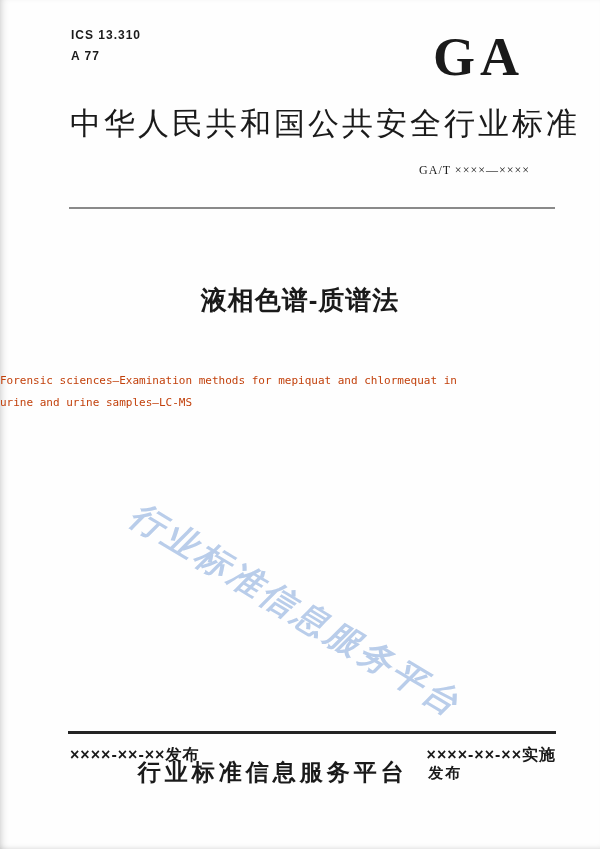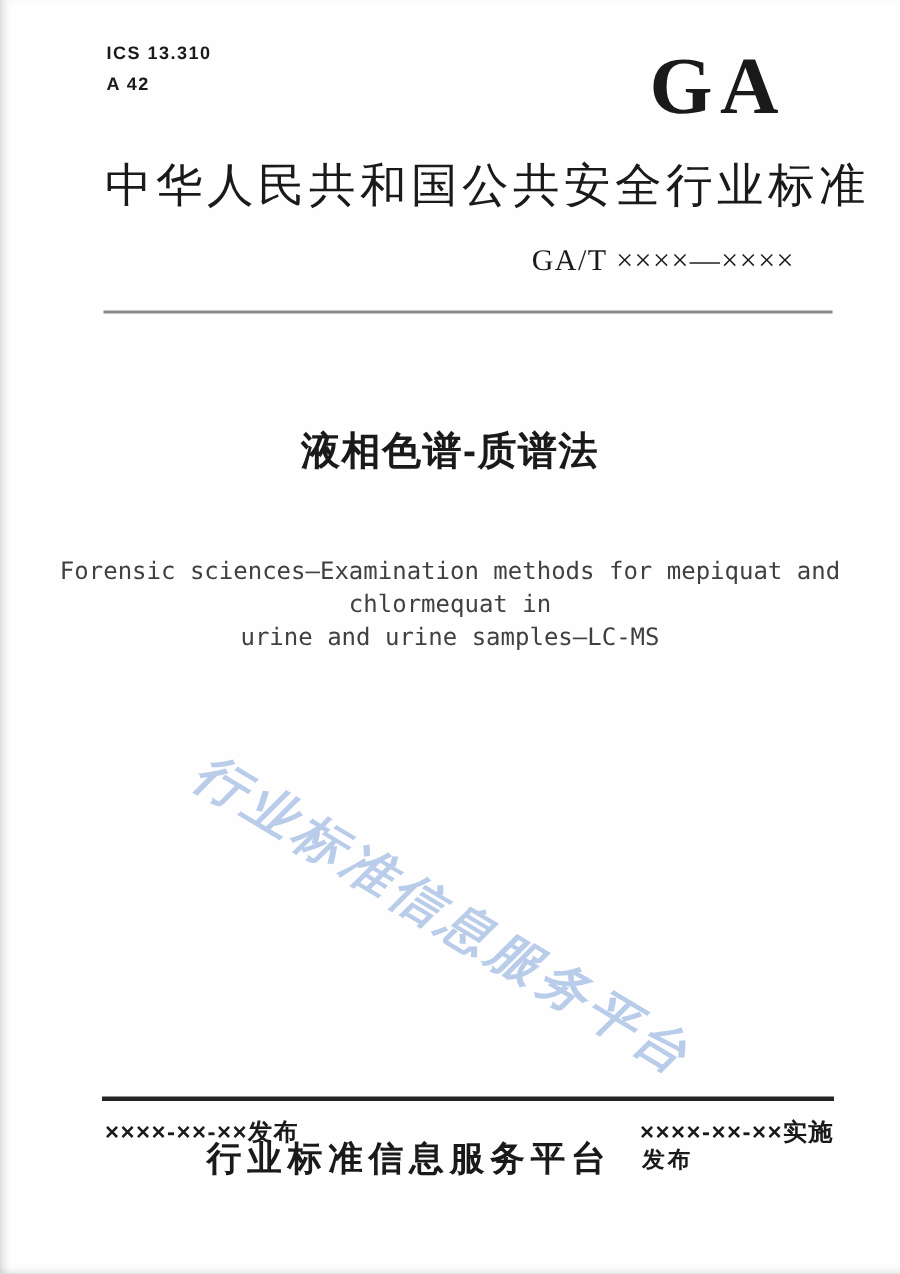--- a/index.html
+++ b/index.html
@@ -23,32 +23,32 @@
   }
   
   .standard-name{
     position:absolute;left:70px;top:103px;width:486px;
     font-size:31px;font-weight:normal;letter-spacing:3px;
     text-align:center;white-space:nowrap;
   }
   .standard-number{
     position:absolute;right:70px;top:163px;
     font-family:"Liberation Serif", serif;
-    font-size:20px;letter-spacing:1px;
+    font-size:12px;letter-spacing:1px;
   }
   .rule-top{position:absolute;left:69px;top:207px;width:486px;height:2px;background:#8a8a8a;}
   
   .title-cn{position:absolute;left:0;right:0;top:279px;text-align:center;font-weight:bold;}
   .title-cn .line1{font-size:27px;letter-spacing:1px;line-height:44px;}
   .title-cn .line2{font-size:26px;letter-spacing:1px;line-height:42px;}
   
   .title-en{
-    position:absolute;left:0;right:0;top:370px;text-align:center;
+    position:absolute;left:0;right:0;top:370px;
     font-family:"DejaVu Sans Mono", monospace;
-    font-size:16px;line-height:22px;color:#404040;
+    font-size:11px;line-height:22px;color:#c2410c;
   }
   
   .watermark{
     position:absolute;left:152px;top:497px;
     transform:rotate(31deg) skewX(-14deg);
     transform-origin:left top;
     font-size:34px;letter-spacing:4px;white-space:nowrap;
     color:var(--wm-color,#b9cdea);
     font-weight:bold;
   }
@@ -72,21 +72,21 @@
     position:relative;top:-2px;
   }
 </style>
 </head>
 <body>
 
 <div class="page" style="--wm-color: #b9cdea;">
 
   <div class="ics-block">
     <div>ICS 13.310</div>
-    <div>A 42</div>
+    <div>A 77</div>
   </div>
 
   <div class="ga-logo">GA</div>
 
   <div class="standard-name">中华人民共和国公共安全行业标准</div>
 
   <div class="standard-number">GA/T ××××—××××</div>
 
   <div class="rule-top"></div>
 

